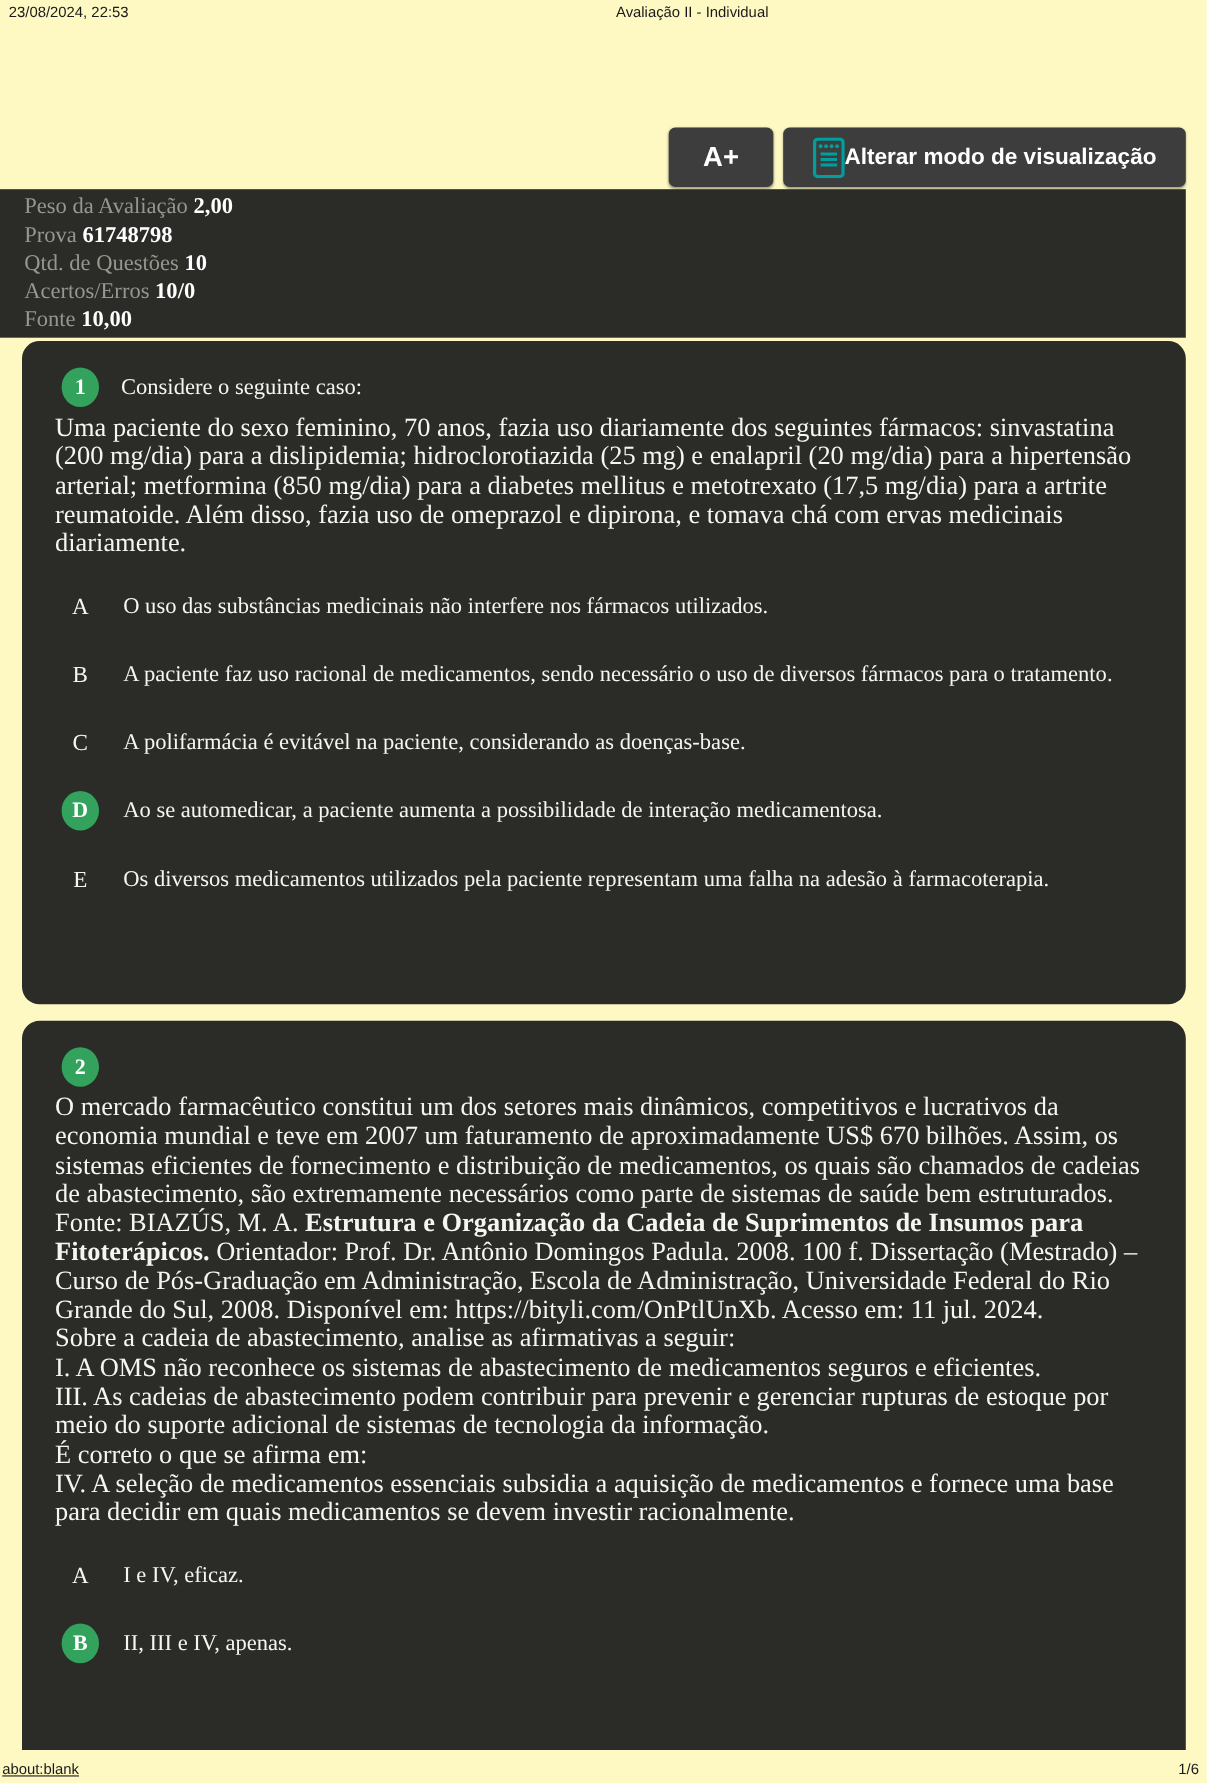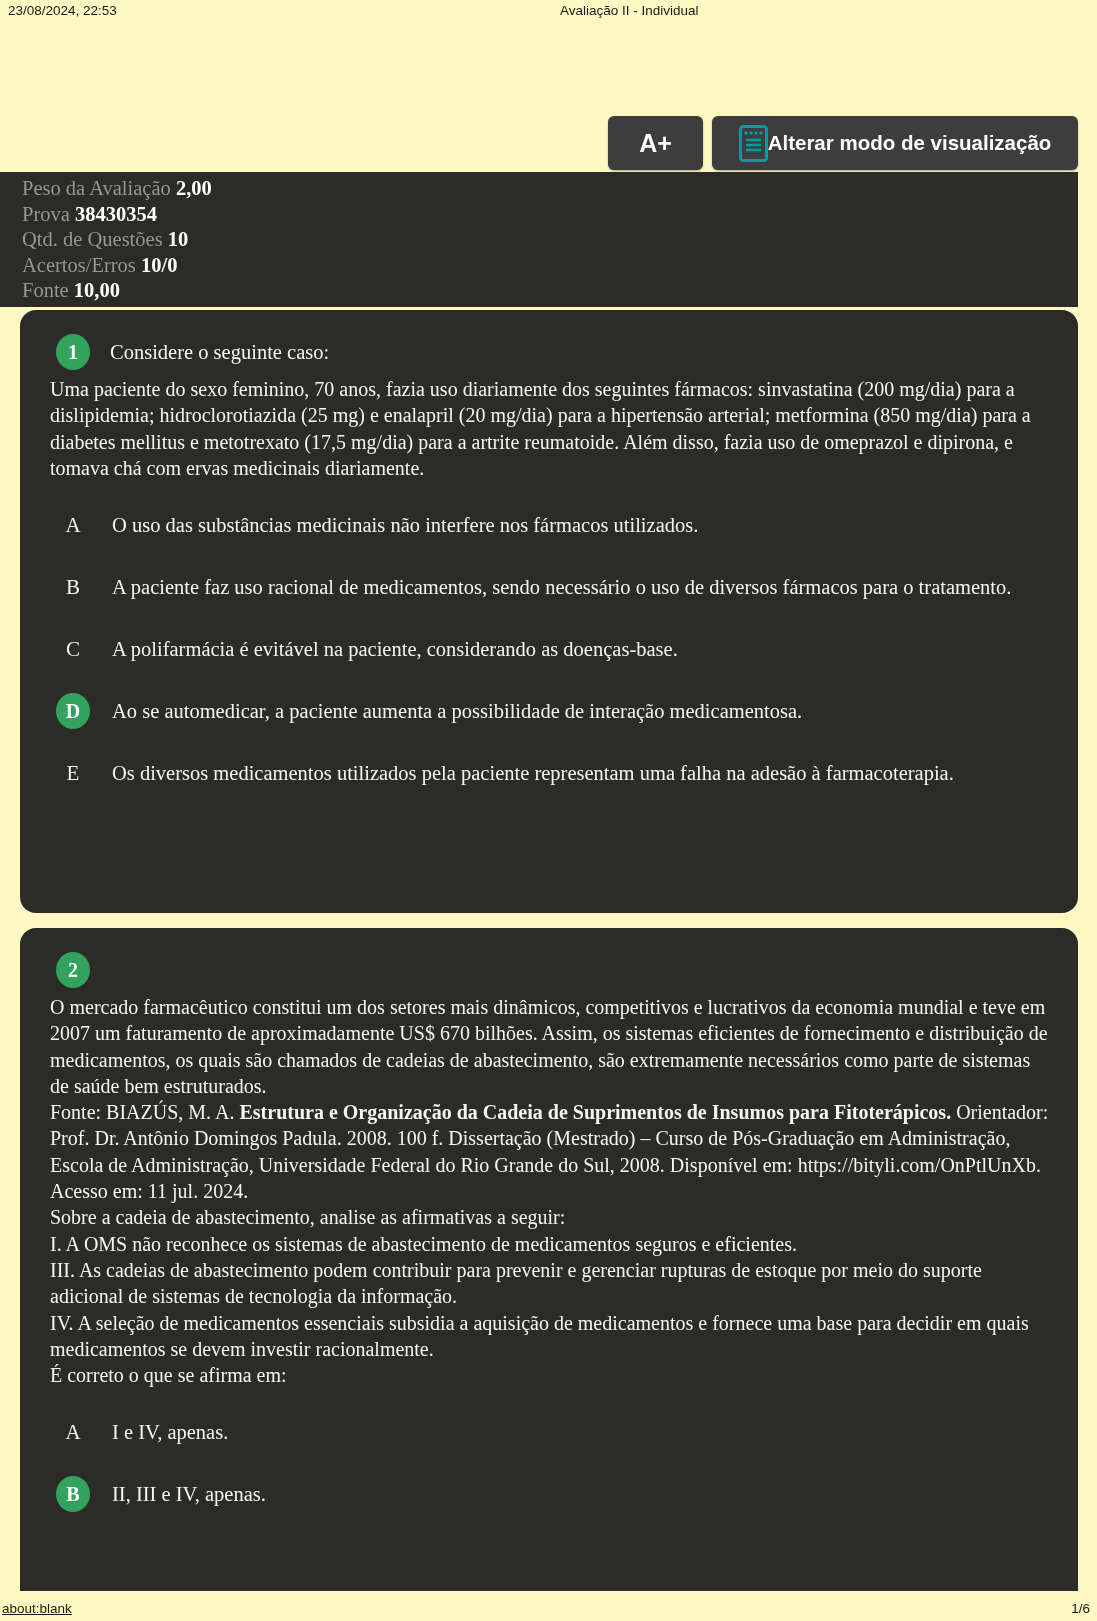--- a/index.html
+++ b/index.html
@@ -46,21 +46,21 @@
   .card-q2 { top:928px; height:663px; border-radius:16px 16px 0 0; }
 
   .q-head { display:flex; align-items:center; gap:20px; margin-left:6px; }
   .badge {
     width:34px; height:36px; border-radius:50%; background:#33a25c;
     color:#ffffff; font-weight:bold; font-size:20px; flex:0 0 auto;
     display:flex; align-items:center; justify-content:center;
   }
   .q-title { font-size:20.5px; }
 
-  .q-text { margin-top:6px; font-size:20px; line-height:26.3px; max-width:1002px; }
+  .q-text { margin-top:6px; font-size:24px; line-height:26.3px; max-width:1002px; }
   .q-text .blk { }
   .bold { font-weight:bold; }
 
   .options { margin-top:4px; }
   .opt { display:flex; align-items:center; margin-top:26px; }
   .opt-letter {
     width:34px; height:36px; margin-left:6px; flex:0 0 auto; font-size:21px;
     display:flex; align-items:center; justify-content:center; color:#f6f6f1;
   }
   .opt.selected .opt-letter {
@@ -90,21 +90,21 @@
           <line x1="7" y1="20" x2="22" y2="20" stroke="#009e9e" stroke-width="2.6"></line>
           <line x1="7" y1="25" x2="22" y2="25" stroke="#009e9e" stroke-width="2.6"></line>
         </svg>
       </span>
       <span>Alterar modo de visualização</span>
     </button>
   </div>
 
   <div class="info-panel">
     <div><span class="info-label">Peso da Avaliação</span> <span class="info-value">2,00</span></div>
-    <div><span class="info-label">Prova</span> <span class="info-value">38430354</span></div>
+    <div><span class="info-label">Prova</span> <span class="info-value">61748798</span></div>
     <div><span class="info-label">Qtd. de Questões</span> <span class="info-value">10</span></div>
     <div><span class="info-label">Acertos/Erros</span> <span class="info-value">10/0</span></div>
     <div><span class="info-label">Fonte</span> <span class="info-value">10,00</span></div>
   </div>
 
   <div class="card card-q1">
     <div class="q-head">
       <div class="badge">1</div>
       <div class="q-title">Considere o seguinte caso:</div>
     </div>
@@ -138,27 +138,27 @@
   <div class="card card-q2">
     <div class="q-head">
       <div class="badge">2</div>
     </div>
     <div class="q-text">
       <div class="blk">O mercado farmacêutico constitui um dos setores mais dinâmicos, competitivos e lucrativos da economia mundial e teve em 2007 um faturamento de aproximadamente US$ 670 bilhões. Assim, os sistemas eficientes de fornecimento e distribuição de medicamentos, os quais são chamados de cadeias de abastecimento, são extremamente necessários como parte de sistemas de saúde bem estruturados.</div>
       <div class="blk"><span>Fonte: BIAZÚS, M. A. </span><span class="bold">Estrutura e Organização da Cadeia de Suprimentos de Insumos para Fitoterápicos.</span><span> Orientador: Prof. Dr. Antônio Domingos Padula. 2008. 100 f. Dissertação (Mestrado) – Curso de Pós-Graduação em Administração, Escola de Administração, Universidade Federal do Rio Grande do Sul, 2008. Disponível em: https://bityli.com/OnPtlUnXb. Acesso em: 11 jul. 2024.</span></div>
       <div class="blk">Sobre a cadeia de abastecimento, analise as afirmativas a seguir:</div>
       <div class="blk">I. A OMS não reconhece os sistemas de abastecimento de medicamentos seguros e eficientes.</div>
       <div class="blk">III. As cadeias de abastecimento podem contribuir para prevenir e gerenciar rupturas de estoque por meio do suporte adicional de sistemas de tecnologia da informação.</div>
+      <div class="blk">É correto o que se afirma em:</div>
       <div class="blk">IV. A seleção de medicamentos essenciais subsidia a aquisição de medicamentos e fornece uma base para decidir em quais medicamentos se devem investir racionalmente.</div>
-      <div class="blk">É correto o que se afirma em:</div>
     </div>
     <div class="options">
       <div class="opt">
         <div class="opt-letter">A</div>
-        <div class="opt-text">I e IV, apenas.</div>
+        <div class="opt-text">I e IV, eficaz.</div>
       </div>
       <div class="opt selected">
         <div class="opt-letter">B</div>
         <div class="opt-text">II, III e IV, apenas.</div>
       </div>
     </div>
   </div>
 
   <div class="ftr ftr-source">about:blank</div>
   <div class="ftr ftr-page">1/6</div>

